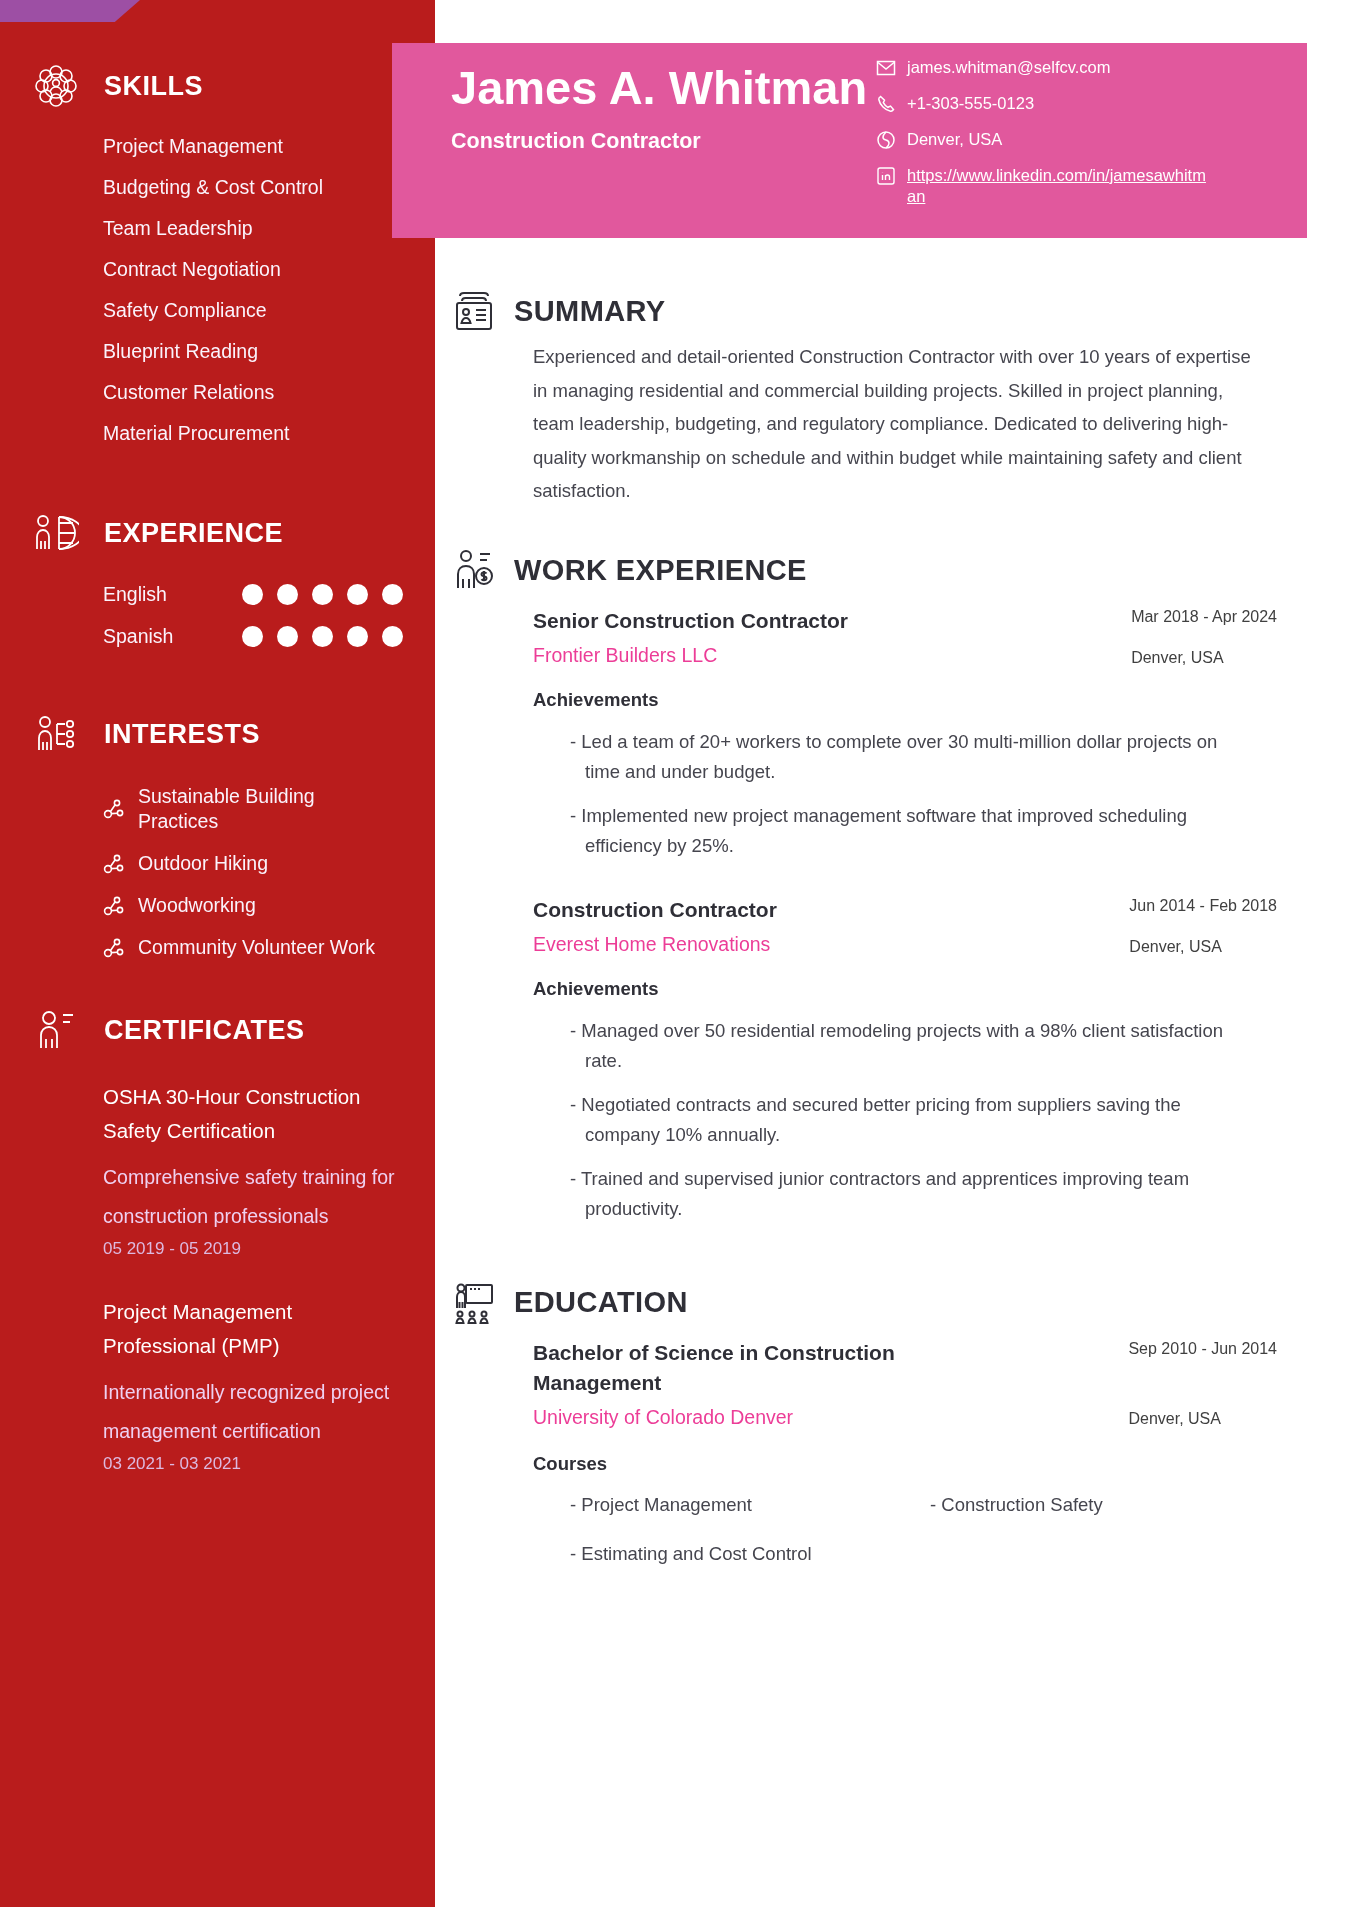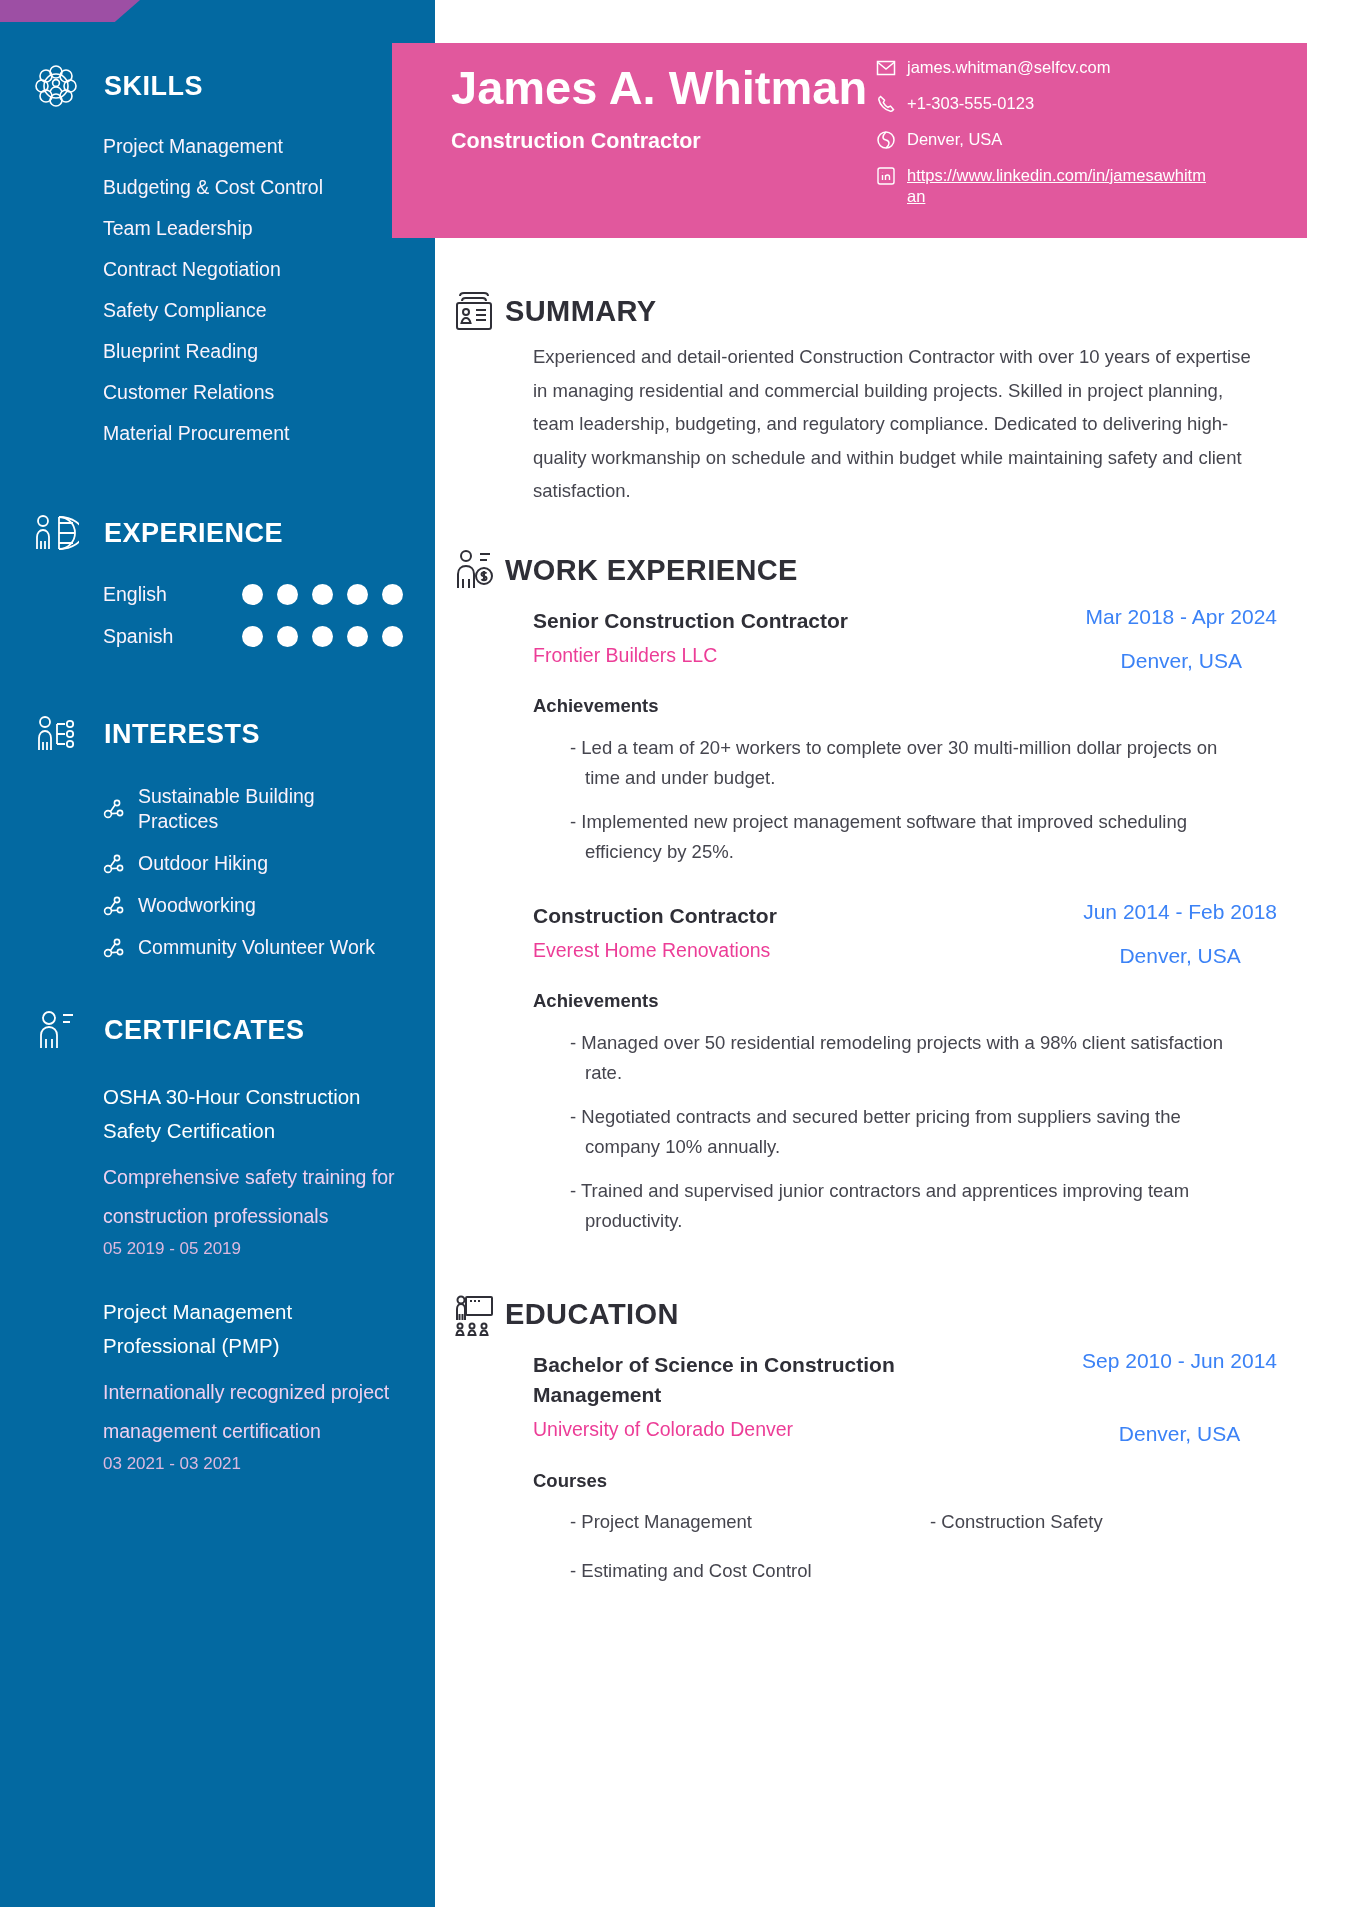--- a/index.html
+++ b/index.html
@@ -3,21 +3,21 @@
 <meta charset="utf-8">
 <style>
   html,body{margin:0;padding:0;}
   body{
     width:1350px;height:1907px;position:relative;background:#ffffff;
     font-family:"Liberation Sans", sans-serif;color:#3f3f47;overflow:hidden;
   }
   
   .sidebar{
     position:absolute;left:0;top:0;width:435px;height:1907px;
-    background:#0369a1;color:#ffffff;box-sizing:border-box;
+    background:#b91c1c;color:#ffffff;box-sizing:border-box;
     padding:62px 20px 0 33px;
   }
   .corner-deco{
     position:absolute;left:0;top:0;width:140px;height:22px;background:#9d4fa4;
     clip-path:polygon(0 0,100% 0,82% 100%,0 100%);
   }
   .sb-head{display:flex;align-items:center;gap:25px;}
   .sb-head .sb-ico{width:46px;height:48px;flex:0 0 46px;color:#fff;}
   .sb-title{font-size:27px;font-weight:800;letter-spacing:.5px;color:#fff;}
   .sb-items{padding-left:70px;margin-top:26px;}
@@ -46,32 +46,32 @@
   .person-name{font-size:47px;font-weight:800;line-height:57px;color:#fff;width:420px;}
   .person-title{font-size:21.5px;font-weight:700;color:#fff;margin-top:13px;}
   .contact{position:absolute;left:484px;top:14px;width:395px;}
   .c-row{display:flex;align-items:flex-start;gap:11px;margin-bottom:15px;}
   .c-ico{width:20px;height:20px;flex:0 0 20px;color:#fff;margin-top:1px;}
   .c-text{font-size:16.5px;line-height:21px;color:#fff;}
   .c-link{color:#fff;text-decoration:underline;display:inline-block;max-width:305px;word-break:break-all;}
 
   
   .main{position:absolute;left:435px;top:238px;width:915px;box-sizing:border-box;padding:50px 73px 0 70px;}
-  .sec-head{display:flex;align-items:center;gap:9px;margin-left:-53px;}
+  .sec-head{display:flex;align-items:center;gap:18px;margin-left:-53px;}
   .sec-ico{width:44px;height:46px;flex:0 0 44px;color:#2f2f37;}
   .sec-title{font-size:29px;font-weight:800;letter-spacing:.4px;color:#2f2f37;}
   .sec-body{padding-left:28px;}
   .summary-text{font-size:18.5px;line-height:33.5px;color:#45454e;max-width:725px;margin-top:6px;}
   .we{margin-top:40px;}
   .job{margin-top:12px;}
   .job2{margin-top:34px;}
   .job-head{display:flex;justify-content:space-between;}
   .job-title{font-size:21px;font-weight:800;color:#2f2f37;line-height:30px;max-width:560px;}
   .job-company{font-size:19.5px;color:#ec3d97;margin-top:8px;}
-  .job-right{text-align:center;color:#3b82f6;font-size:21px;flex:0 0 auto;}
+  .job-right{text-align:left;color:#404040;font-size:16px;flex:0 0 auto;}
   .job-date{line-height:22px;}
   .job-loc{margin-top:21px;}
   .edu-loc{margin-top:50px;}
   .ach-label{font-size:18.5px;font-weight:700;color:#2f2f37;margin-top:22px;}
   .bullets{margin-top:16px;padding-left:37px;}
   .bullet{font-size:18.5px;line-height:30px;color:#45454e;max-width:665px;
           padding-left:15px;text-indent:-15px;margin-bottom:14px;}
   .bullet::before{content:"- ";}
   .edu{margin-top:56px;}
   .courses-label{font-size:18.5px;font-weight:700;color:#2f2f37;margin-top:24px;}

